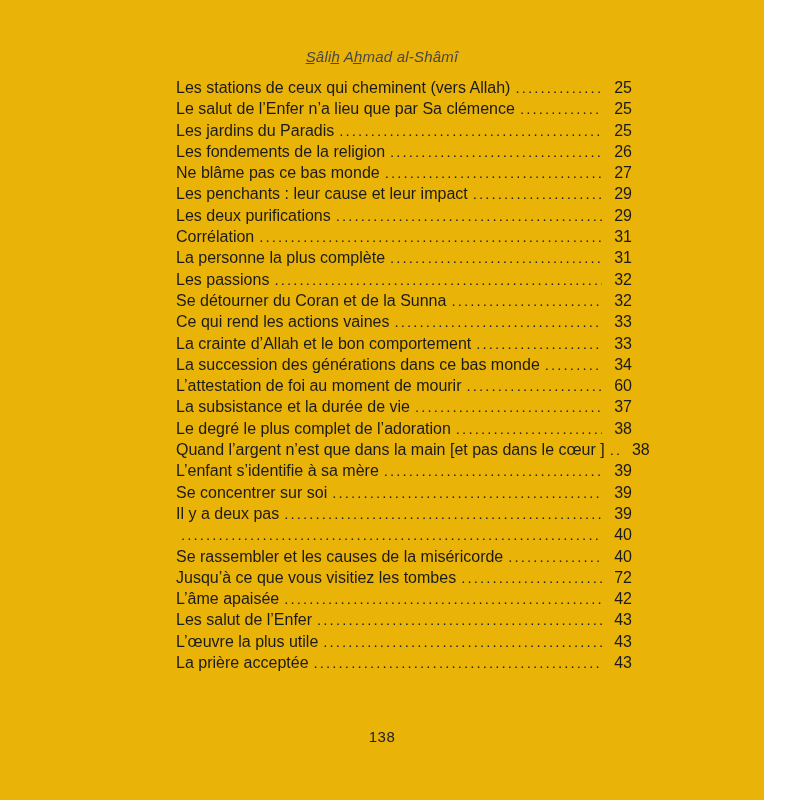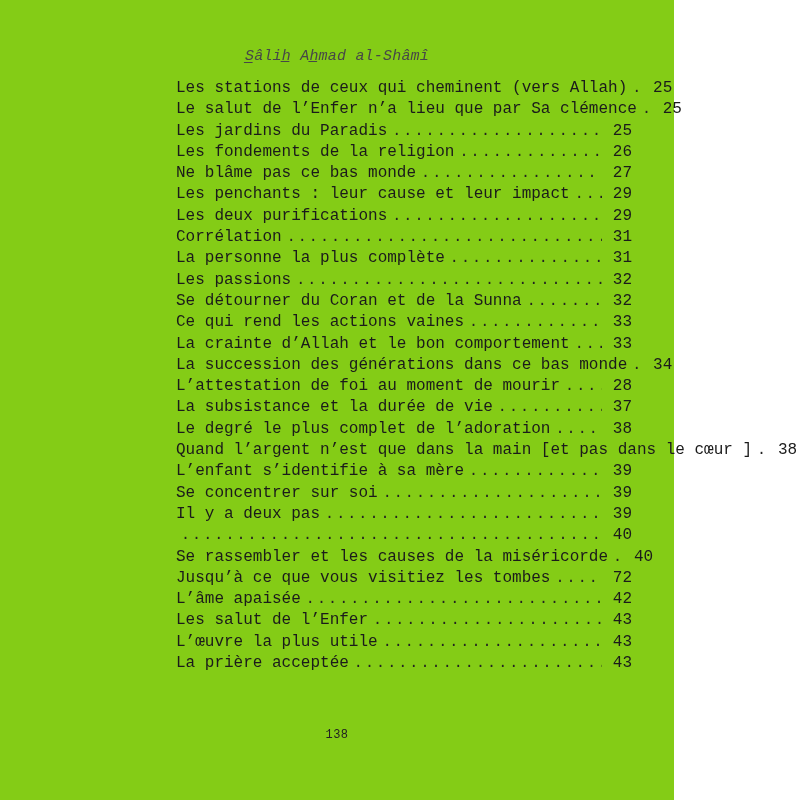--- a/index.html
+++ b/index.html
@@ -5,24 +5,24 @@
   html, body {
     margin: 0;
     padding: 0;
     width: 800px;
     height: 800px;
     overflow: hidden;
     background: #ffffff;
   }
   .page {
     position: relative;
-    width: 674px;
+    width: 764px;
     height: 800px;
-    background: #84cc16;
-    font-family: Liberation Mono, monospace;
+    background: #eab308;
+    font-family: Liberation Sans, sans-serif;
     color: #1b1b1b;
   }
   .running-head {
     position: absolute;
     top: 48px;
     left: 0;
     right: 0;
     text-align: center;
     font-style: italic;
     font-size: 15px;
@@ -63,21 +63,21 @@
     min-width: 22px;
     margin-left: 8px;
     text-align: right;
   }
   .folio {
     position: absolute;
     top: 728px;
     left: 0;
     right: 0;
     text-align: center;
-    font-size: 12px;
+    font-size: 15px;
     letter-spacing: 0.5px;
     color: #222222;
   }
 </style>
 </head>
 <body>
 
 <div class="page">
 
   <div class="running-head">S̲âlih̲ Ah̲mad al-Shâmî</div>
@@ -165,21 +165,21 @@
   <div class="toc-row">
     <span class="toc-title">La succession des générations dans ce bas monde</span>
     <span class="toc-dots"></span>
     <span class="toc-page">34</span>
   </div>
 
 
   <div class="toc-row">
     <span class="toc-title">L’attestation de foi au moment de mourir</span>
     <span class="toc-dots"></span>
-    <span class="toc-page">28</span>
+    <span class="toc-page">60</span>
   </div>
 
   <div class="toc-row">
     <span class="toc-title">La subsistance et la durée de vie</span>
     <span class="toc-dots"></span>
     <span class="toc-page">37</span>
   </div>
 
   <div class="toc-row">
     <span class="toc-title">Le degré le plus complet de l’adoration</span>

